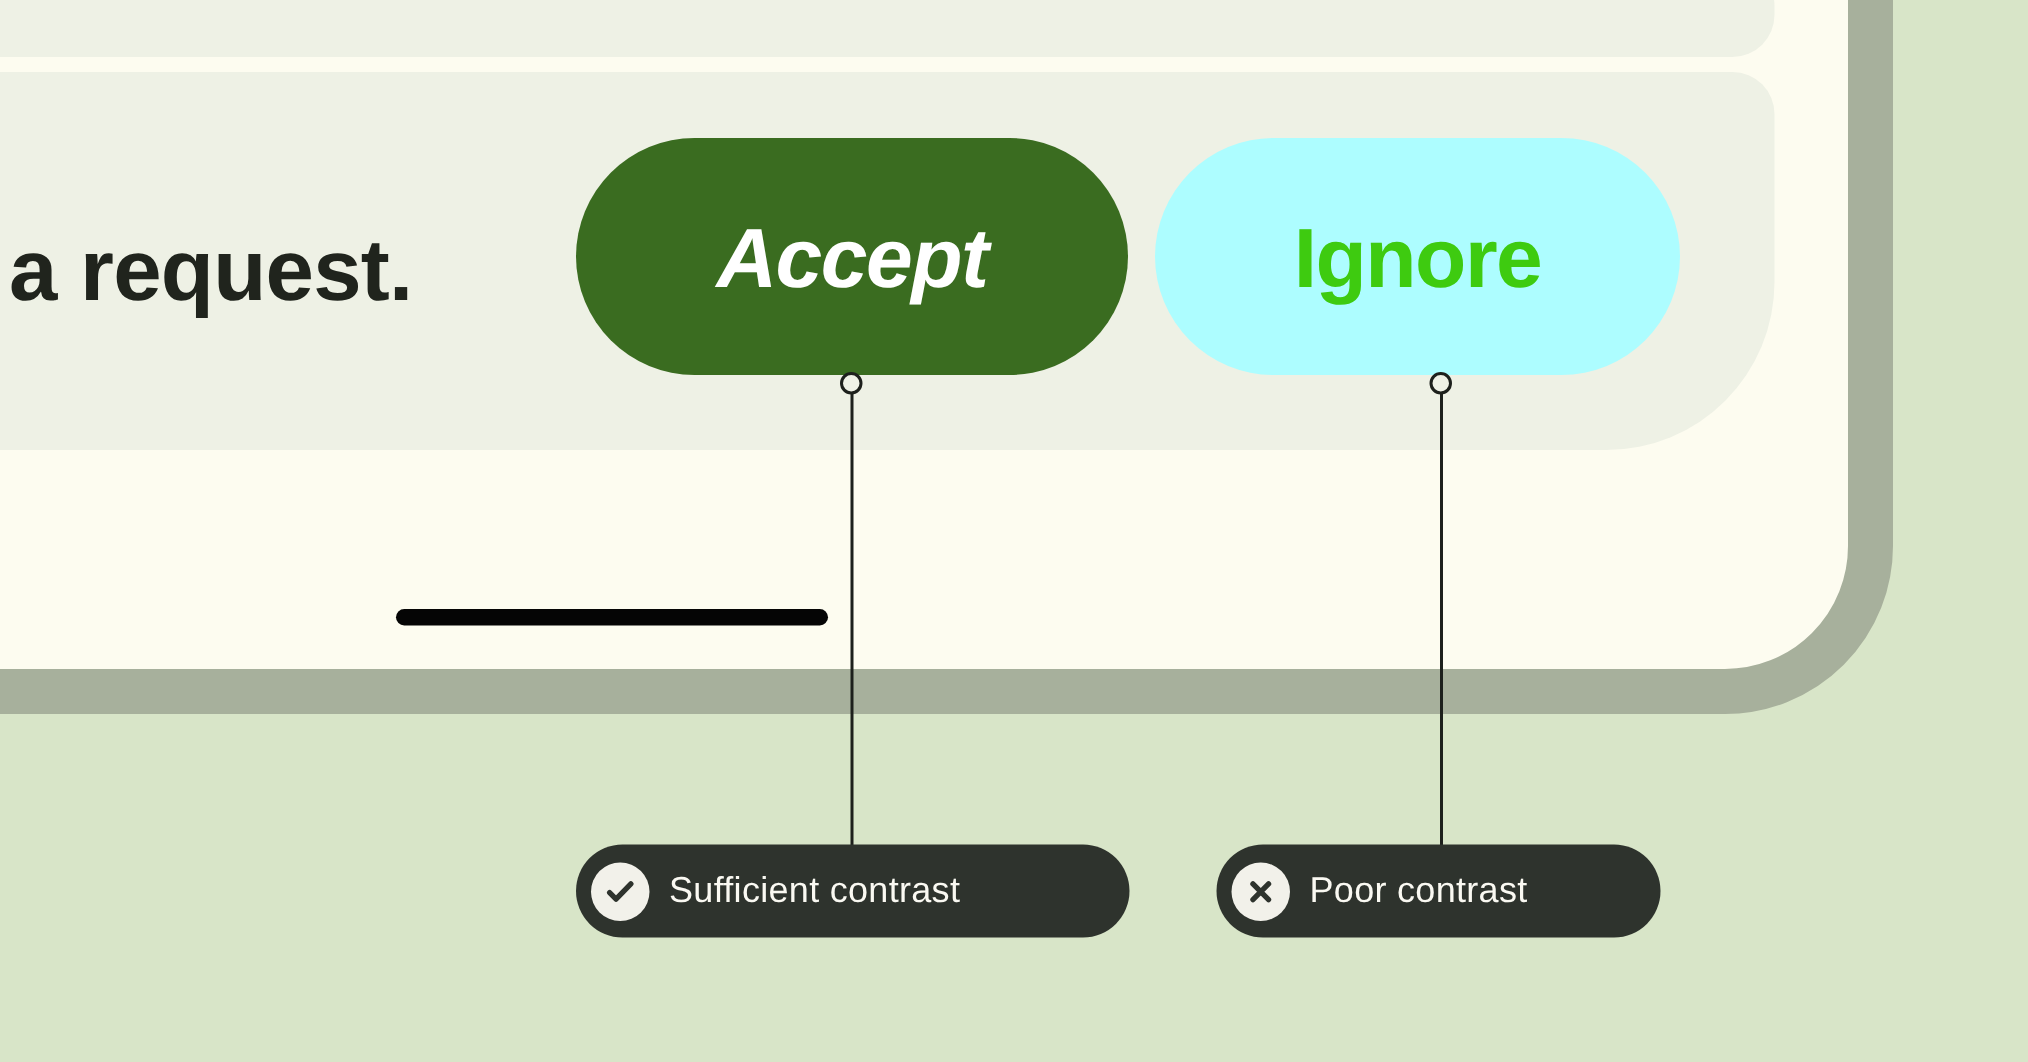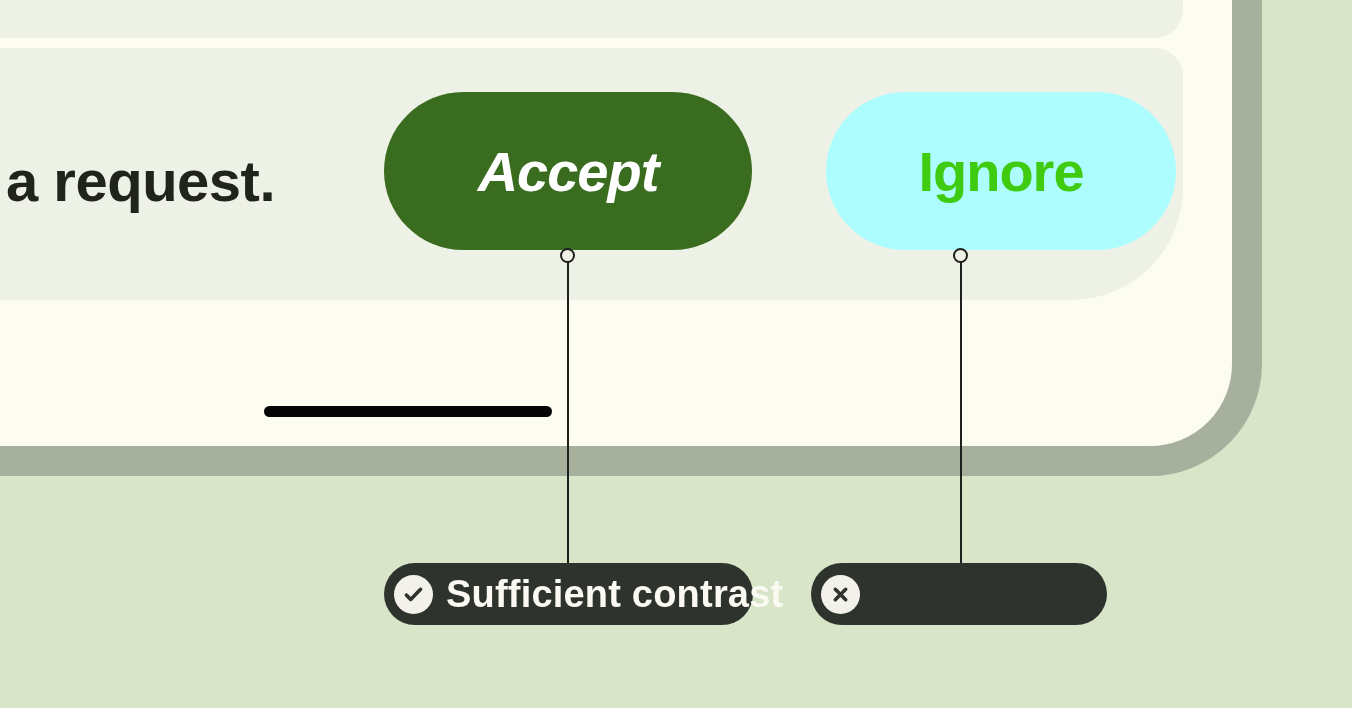--- a/index.html
+++ b/index.html
@@ -32,21 +32,21 @@
   .message{
     left:6px; top:151px; font-size:58px; font-weight:600; line-height:1.05;
     letter-spacing:-0.5px; color:var(--message-text); white-space:nowrap;
   }
   .pill-btn{
     top:92px; height:158px; border-radius:79px;
     display:flex; align-items:center; justify-content:center;
     font-size:56px; font-weight:700; letter-spacing:-1px; cursor:pointer;
   }
   .btn-accept{left:384px; width:368px; background:var(--accept-bg); color:var(--accept-text);font-style:italic;}
-  .btn-ignore{left:826px; width:350px; background:var(--ignore-bg); color:var(--ignore-text);text-align:center;}
+  .btn-ignore{left:770px; width:350px; background:var(--ignore-bg); color:var(--ignore-text);text-align:center;}
   .home-bar{left:264px; top:406px; width:288px; height:11px;
     border-radius:6px; background:var(--home-bar);}
   .leader-line{width:2px; top:262px; height:302px; background:var(--connector);}
   .line-1{left:567px;} .line-2{left:960px;}
   .leader-dot{
     top:248px; width:15px; height:15px; box-sizing:border-box;
     border:2.5px solid var(--connector); border-radius:50%;
     background:#eff1e6;
   }
   .dot-1{left:560px;} .dot-2{left:953px;}
@@ -56,21 +56,21 @@
     box-sizing:border-box;
   }
   .badge-1{left:384px; width:369px;}
   .badge-2{left:811px; width:296px;}
   .badge-icon{
     width:39px; height:39px; border-radius:50%; background:var(--badge-icon-bg);
     display:flex; align-items:center; justify-content:center; flex:0 0 auto;
   }
   .badge-icon svg{display:block;}
   .badge-label{
-    color:var(--badge-text); font-size:38px; font-weight:700;
+    color:var(--badge-text); font-size:24px; font-weight:400;
     letter-spacing:0.2px; white-space:nowrap;
   }
 </style>
 </head>
 <body>
 
 <div class="canvas">
 
   <div class="abs phone"></div>
 
@@ -101,15 +101,16 @@
     </span>
     <span class="badge-label">Sufficient contrast</span>
   </div>
 
   <div class="abs badge badge-2">
     <span class="badge-icon">
       <svg width="25" height="25" viewBox="0 0 24 24">
         <path d="M7 7l10 10M17 7L7 17" fill="none" stroke="#2e332d" stroke-width="3.4" stroke-linecap="round" stroke-linejoin="round"></path>
       </svg>
     </span>
+    <span class="badge-label">Poor contrast</span>
   </div>
 
 </div>
 
 </body></html>

